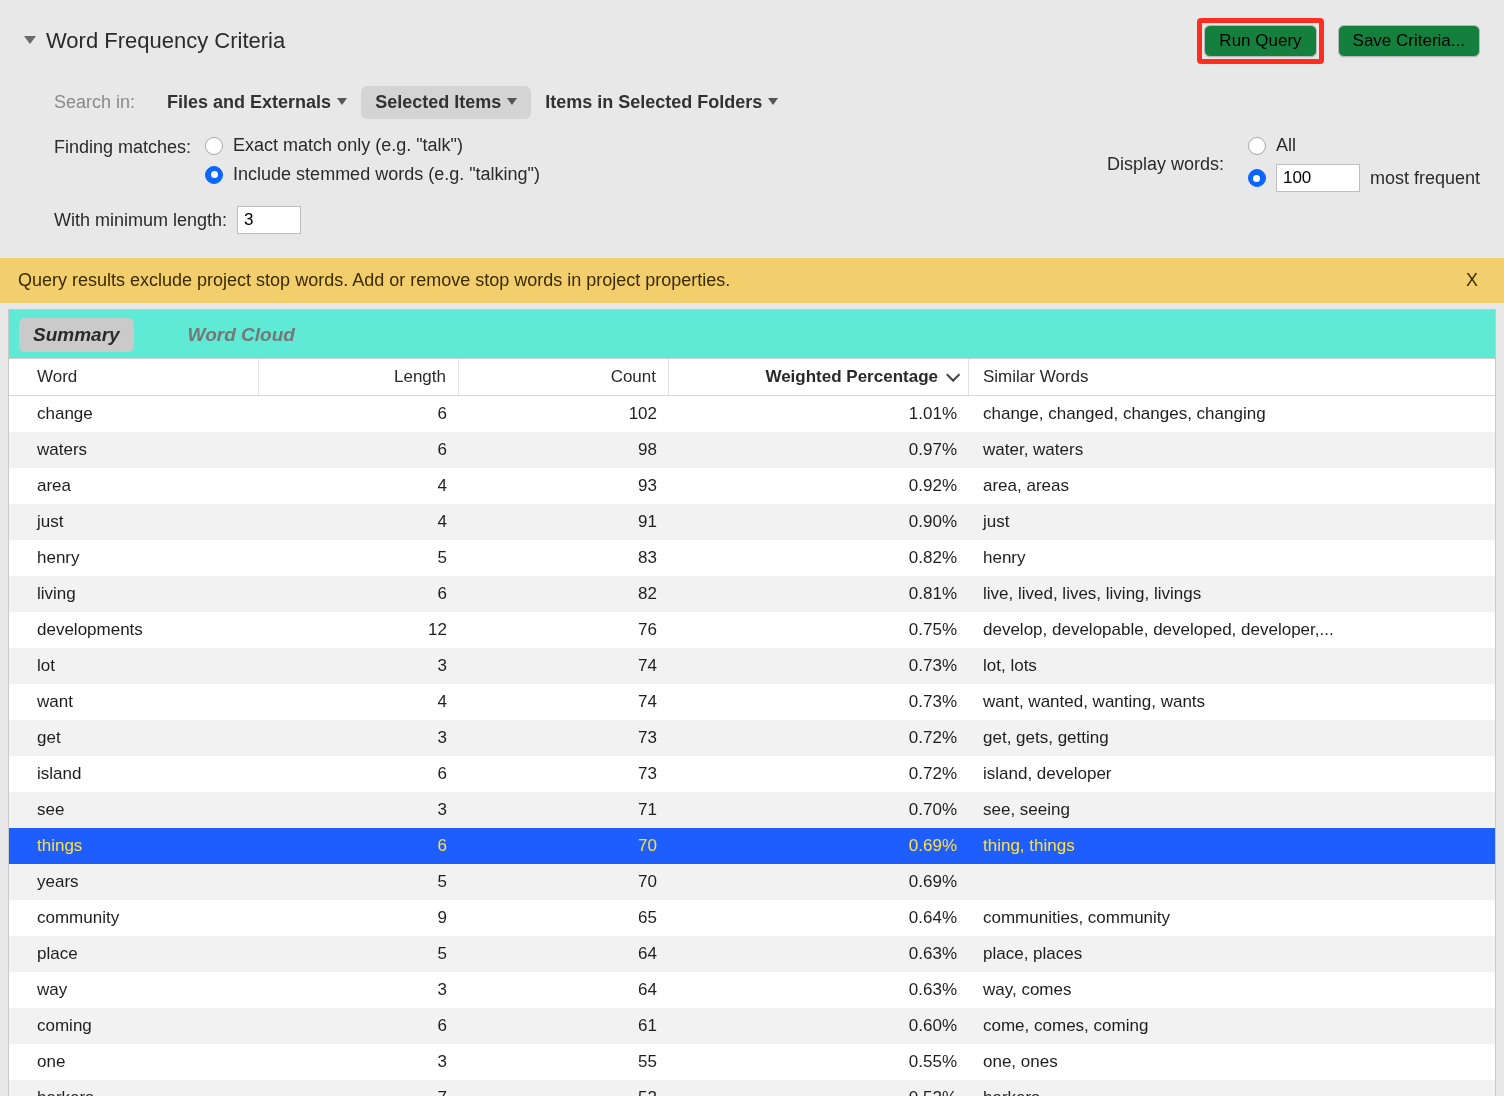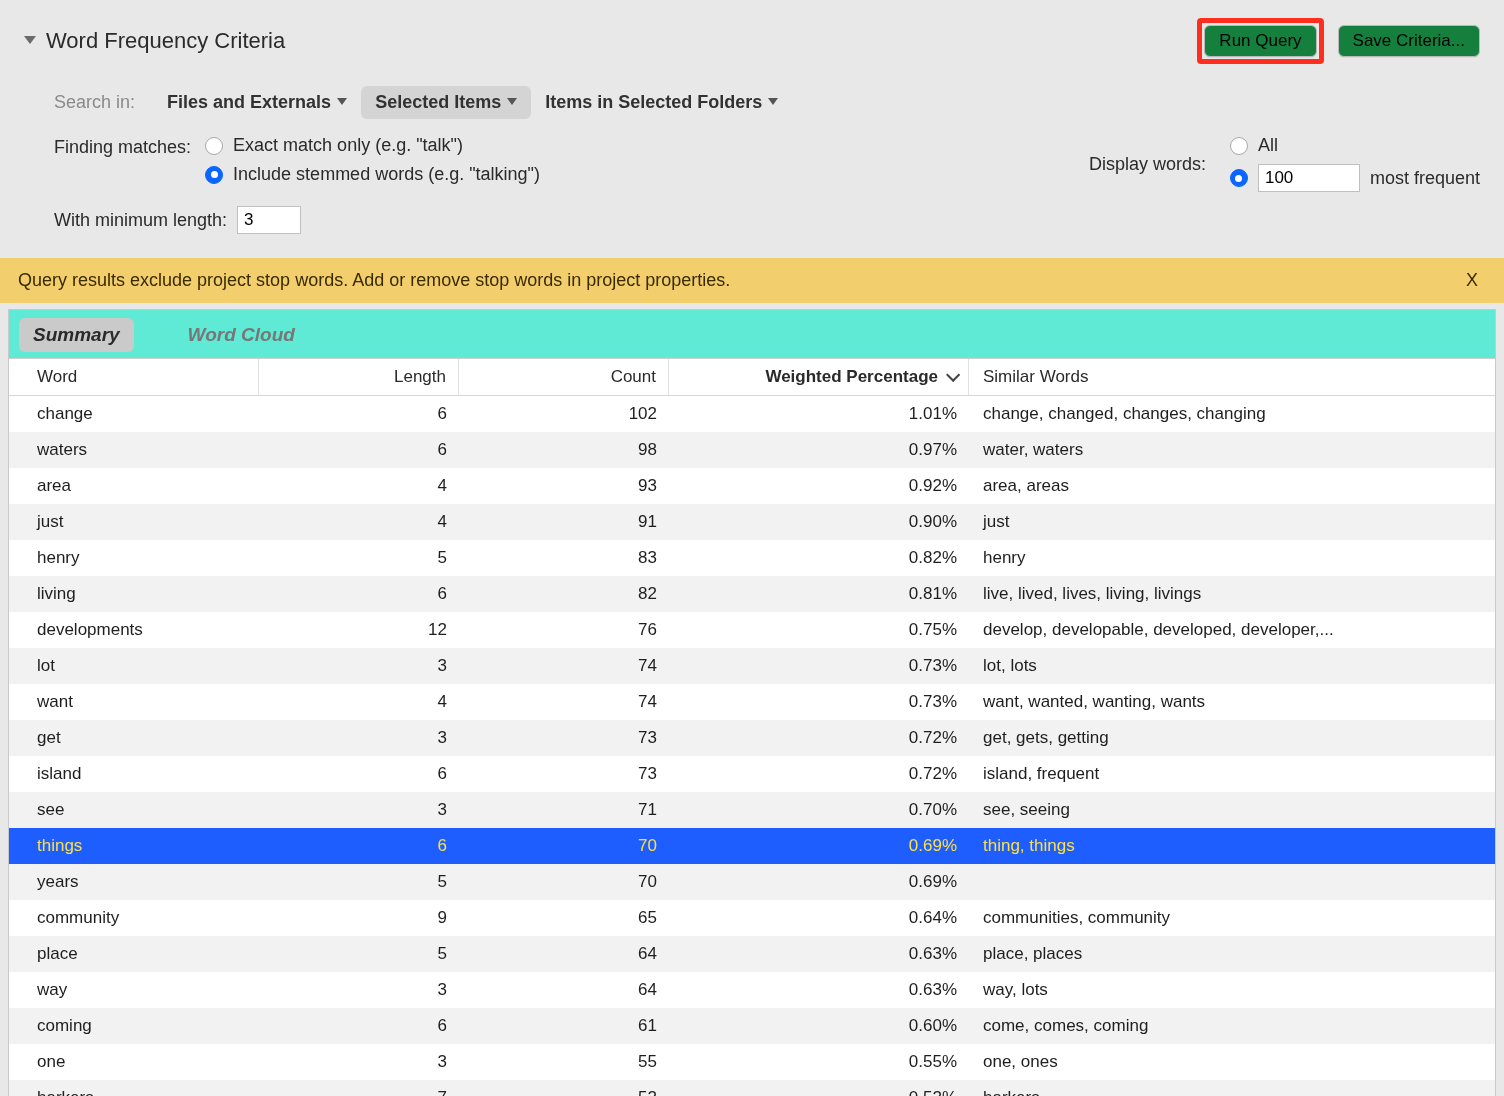--- a/index.html
+++ b/index.html
@@ -144,21 +144,21 @@
 
 .num-input {
   width: 64px;
   height: 28px;
   border: 1px solid #bfbfbf;
   background: #fff;
   font-size: 17px;
   padding: 2px 6px;
 }
 
-.num-input.wide { width: 102px; }
+.num-input.wide { width: 84px; }
 
 .display-block {
   margin-left: auto;
   display: flex;
   align-items: center;
   gap: 14px;
 }
 
 .note-bar {
   background: #f2cf6c;
@@ -412,21 +412,21 @@
           <div class="td col-len">3</div>
           <div class="td col-cnt">73</div>
           <div class="td col-pct">0.72%</div>
           <div class="td col-sim">get, gets, getting</div>
         </div>
         <div class="tr">
           <div class="td col-word">island</div>
           <div class="td col-len">6</div>
           <div class="td col-cnt">73</div>
           <div class="td col-pct">0.72%</div>
-          <div class="td col-sim">island, frequent</div>
+          <div class="td col-sim">island, developer</div>
         </div>
         <div class="tr">
           <div class="td col-word">see</div>
           <div class="td col-len">3</div>
           <div class="td col-cnt">71</div>
           <div class="td col-pct">0.70%</div>
           <div class="td col-sim">see, seeing</div>
         </div>
         <div class="tr selected">
           <div class="td col-word">things</div>
@@ -453,21 +453,21 @@
           <div class="td col-len">5</div>
           <div class="td col-cnt">64</div>
           <div class="td col-pct">0.63%</div>
           <div class="td col-sim">place, places</div>
         </div>
         <div class="tr">
           <div class="td col-word">way</div>
           <div class="td col-len">3</div>
           <div class="td col-cnt">64</div>
           <div class="td col-pct">0.63%</div>
-          <div class="td col-sim">way, lots</div>
+          <div class="td col-sim">way, comes</div>
         </div>
         <div class="tr">
           <div class="td col-word">coming</div>
           <div class="td col-len">6</div>
           <div class="td col-cnt">61</div>
           <div class="td col-pct">0.60%</div>
           <div class="td col-sim">come, comes, coming</div>
         </div>
         <div class="tr">
           <div class="td col-word">one</div>

